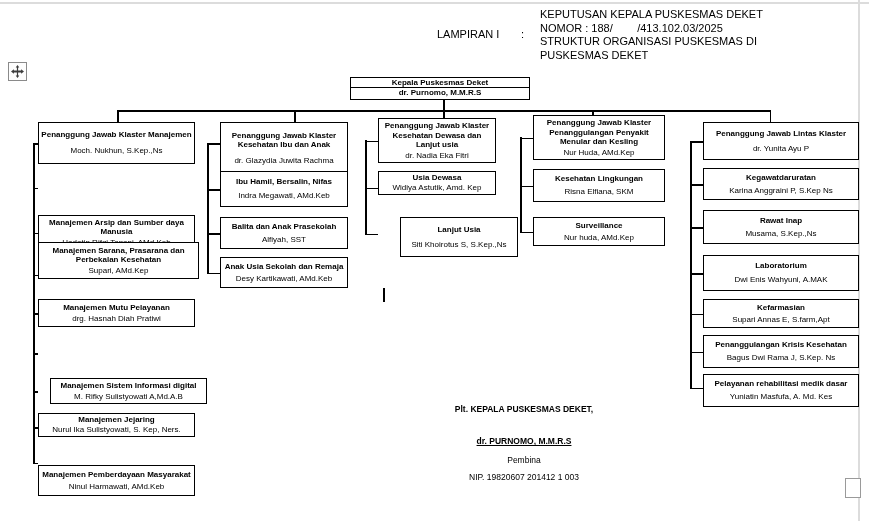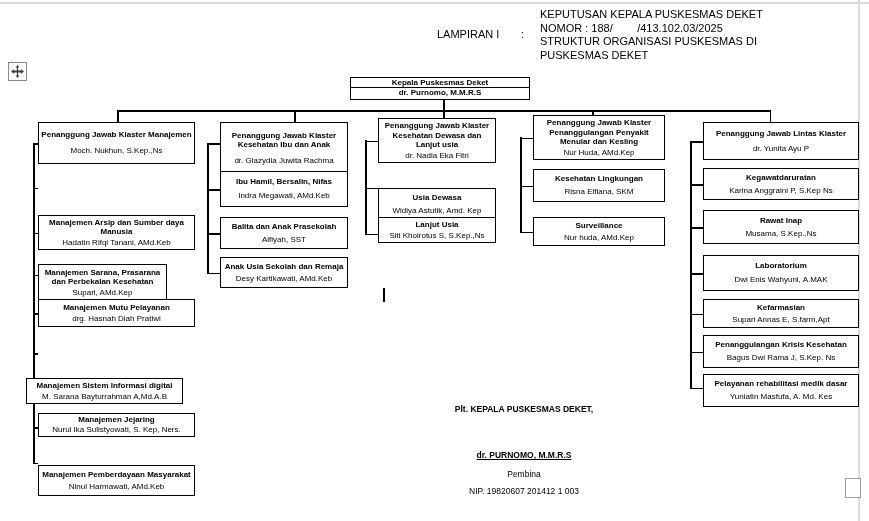--- a/index.html
+++ b/index.html
@@ -32,21 +32,21 @@
     border:1.5px solid #000; background:#fff; font-size:8px; font-weight:bold; text-align:center; }
   .root .cell { height:10px; line-height:10px; }
   .root .cell:first-child { border-bottom:1.2px solid #000; }
   
   .hl { position:absolute; height:1.5px; background:#000; }
   .vl { position:absolute; width:1.5px; background:#000; }
   
   .caret { position:absolute; left:383px; top:288px; width:1.5px; height:14px; background:#000; }
   
   .sig { position:absolute; left:398px; top:404px; width:252px; text-align:center; font-size:8.5px; }
-  .sig .l1 { font-weight:bold; margin-bottom:36px; }
+  .sig .l1 { font-weight:bold; margin-bottom:22px; }
   .sig .nm { font-weight:bold; text-decoration:underline; margin-bottom:9px; }
   .sig .rk { margin-bottom:7px; }
 </style>
 </head>
 <body>
 
 <div id="stage">
 
   <div class="edge-top"></div>
   <div class="edge-right"></div>
@@ -120,31 +120,31 @@
   <div class="hl" style="left:690px;top:387.5px;width:13px"></div>
 
   <div class="box" style="left:38px;top:122px;width:157px;height:42px">
     <div class="t">Penanggung Jawab Klaster Manajemen</div>
     <div class="n">Moch. Nukhun, S.Kep.,Ns</div>
   </div>
   <div class="box" style="left:38px;top:215px;width:157px;height:35px">
     <div class="t">Manajemen Arsip dan Sumber daya Manusia</div>
     <div class="n">Hadatin Rifqi Tanani, AMd.Keb</div>
   </div>
-  <div class="box" style="left:38px;top:264px;width:129px;height:37px">
+  <div class="box" style="left:38px;top:242px;width:161px;height:37px">
     <div class="t">Manajemen Sarana, Prasarana dan Perbekalan Kesehatan</div>
     <div class="n">Supari, AMd.Kep</div>
   </div>
   <div class="box" style="left:38px;top:299px;width:157px;height:28px">
     <div class="t">Manajemen Mutu Pelayanan</div>
     <div class="n">drg. Hasnah Diah Pratiwi</div>
   </div>
-  <div class="box" style="left:26px;top:378px;width:157px;height:26px">
+  <div class="box" style="left:50px;top:378px;width:157px;height:26px">
     <div class="t">Manajemen Sistem Informasi digital</div>
-    <div class="n">M. Sarana Bayturrahman A,Md.A.B</div>
+    <div class="n">M. Rifky Sulistyowati A,Md.A.B</div>
   </div>
   <div class="box" style="left:38px;top:413px;width:157px;height:24px">
     <div class="t">Manajemen Jejaring</div>
     <div class="n">Nurul Ika Sulistyowati, S. Kep, Ners.</div>
   </div>
   <div class="box" style="left:38px;top:465px;width:157px;height:31px">
     <div class="t">Manajemen Pemberdayaan Masyarakat</div>
     <div class="n">Ninul Harmawati, AMd.Keb</div>
   </div>
 
@@ -162,25 +162,25 @@
   </div>
   <div class="box" style="left:220px;top:257px;width:128px;height:31px">
     <div class="t">Anak Usia Sekolah dan Remaja</div>
     <div class="n">Desy Kartikawati, AMd.Keb</div>
   </div>
 
   <div class="box" style="left:378px;top:118px;width:118px;height:45px">
     <div class="t">Penanggung Jawab Klaster Kesehatan Dewasa dan Lanjut usia</div>
     <div class="n">dr. Nadia Eka Fitri</div>
   </div>
-  <div class="box" style="left:378px;top:188px;width:118px;height:33px">
+  <div class="box" style="left:378px;top:171px;width:118px;height:24px">
     <div class="t">Usia Dewasa</div>
     <div class="n">Widiya Astutik, Amd. Kep</div>
   </div>
-  <div class="box" style="left:378px;top:217px;width:118px;height:26px">
+  <div class="box" style="left:400px;top:217px;width:118px;height:40px">
     <div class="t">Lanjut Usia</div>
     <div class="n">Siti Khoirotus S, S.Kep.,Ns</div>
   </div>
 
   <div class="box" style="left:533px;top:115px;width:132px;height:45px">
     <div class="t">Penanggung Jawab Klaster Penanggulangan Penyakit Menular dan Kesling</div>
     <div class="n">Nur Huda, AMd.Kep</div>
   </div>
   <div class="box" style="left:533px;top:169px;width:132px;height:33px">
     <div class="t">Kesehatan Lingkungan</div>

